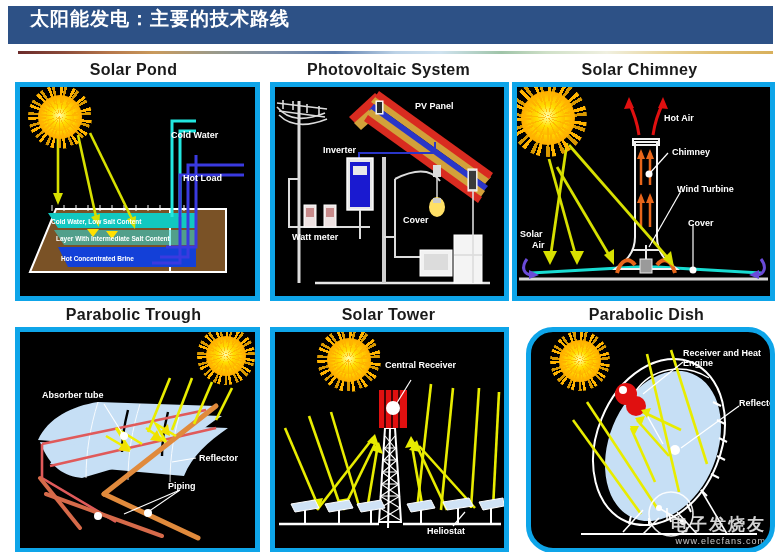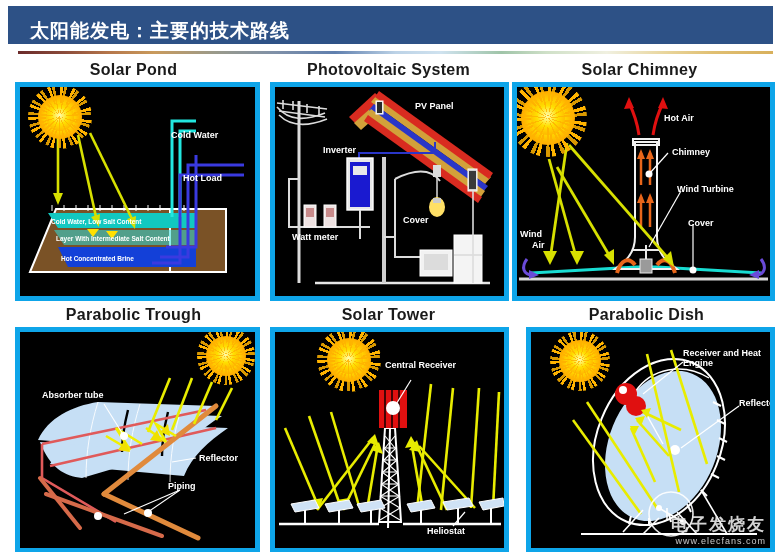--- a/index.html
+++ b/index.html
@@ -3,21 +3,21 @@
 <meta charset="utf-8">
 <style>
   html,body{margin:0;padding:0;}
   body{
     width:781px;height:552px;background:#ffffff;overflow:hidden;
     font-family:"Liberation Sans",sans-serif;position:relative;
   }
   
   .banner{
     position:absolute;left:8px;top:6px;width:765px;height:38px;
-    background:#2d5186;display:flex;align-items:flex-end;
+    background:#2d5186;display:flex;align-items:flex-start;
   }
   .banner-text{
     color:#ffffff;font-size:19px;font-weight:bold;letter-spacing:1px;
     margin-left:22px;font-family:"DejaVu Sans","Liberation Sans",sans-serif;
   }
   .rainbow{
     position:absolute;left:18px;top:51px;width:755px;height:3px;
     background:linear-gradient(to right,#6b2b2b 0%,#8a4a3a 6%,#b5764a 12%,
       #c99a5c 18%,#9a9a8a 26%,#7f90a8 34%,#5f7fae 42%,#bcd2e6 50%,
       #cfe2ef 56%,#9fc4a8 64%,#cfe0c8 70%,#f0f0e0 78%,#e8d49a 86%,
@@ -273,21 +273,21 @@
         <circle cx="132" cy="87" r="3.5" fill="#ffffff"></circle>
         <circle cx="176" cy="183" r="3.5" fill="#ffffff"></circle>
       </svg>
       <div class="sun" style="left:4px;top:4px;width:54px;height:54px;">
         <div class="suncore" style="left:18%;top:18%;width:64%;height:64%;"></div>
       </div>
       <div class="lbl" style="left:147px;top:26px;">Hot Air</div>
       <div class="lbl" style="left:155px;top:60px;">Chimney</div>
       <div class="lbl" style="left:160px;top:97px;">Wind Turbine</div>
       <div class="lbl" style="left:171px;top:131px;">Cover</div>
-      <div class="lbl" style="left:3px;top:142px;">Wind</div>
+      <div class="lbl" style="left:3px;top:142px;">Solar</div>
       <div class="lbl" style="left:3px;top:153px;margin-left:12px;">Air</div>
     </div>
   </div>
 
   <div class="cell" style="left:270px;top:245px;width:237px;">
     <div class="cap">Solar Tower</div>
     <div class="fig" style="width:229px;height:216px;">
       <svg class="art" width="229" height="216" viewBox="0 0 229 216">
 
         <line x1="4" y1="192" x2="104" y2="192" stroke="#ffffff" stroke-width="2.5"></line>
@@ -443,21 +443,21 @@
         <div class="suncore" style="left:18%;top:18%;width:64%;height:64%;"></div>
       </div>
       <div class="lbl" style="left:22px;top:58px;">Absorber tube</div>
       <div class="lbl" style="left:179px;top:121px;">Reflector</div>
       <div class="lbl" style="left:148px;top:149px;">Piping</div>
     </div>
   </div>
 
   <div class="cell" style="left:526px;top:245px;width:241px;">
     <div class="cap">Parabolic Dish</div>
-    <div class="fig" style="width:239px;height:216px;">
+    <div class="fig" style="width:239px;height:216px;border-radius:27px;">
       <svg class="art" width="239" height="216" viewBox="0 0 239 216">
 
         <line x1="50" y1="202" x2="226" y2="202" stroke="#ffffff" stroke-width="2"></line>
 
         <ellipse cx="128" cy="110" rx="62" ry="86" transform="rotate(22 128 110)" fill="none" stroke="#ffffff" stroke-width="2"></ellipse>
 
         <ellipse cx="132" cy="114" rx="54" ry="78" transform="rotate(22 132 114)" fill="#c6dff5"></ellipse>
 
         <g stroke="#ffffff" stroke-width="2">
           <line x1="182" y1="70" x2="190" y2="74"></line>

